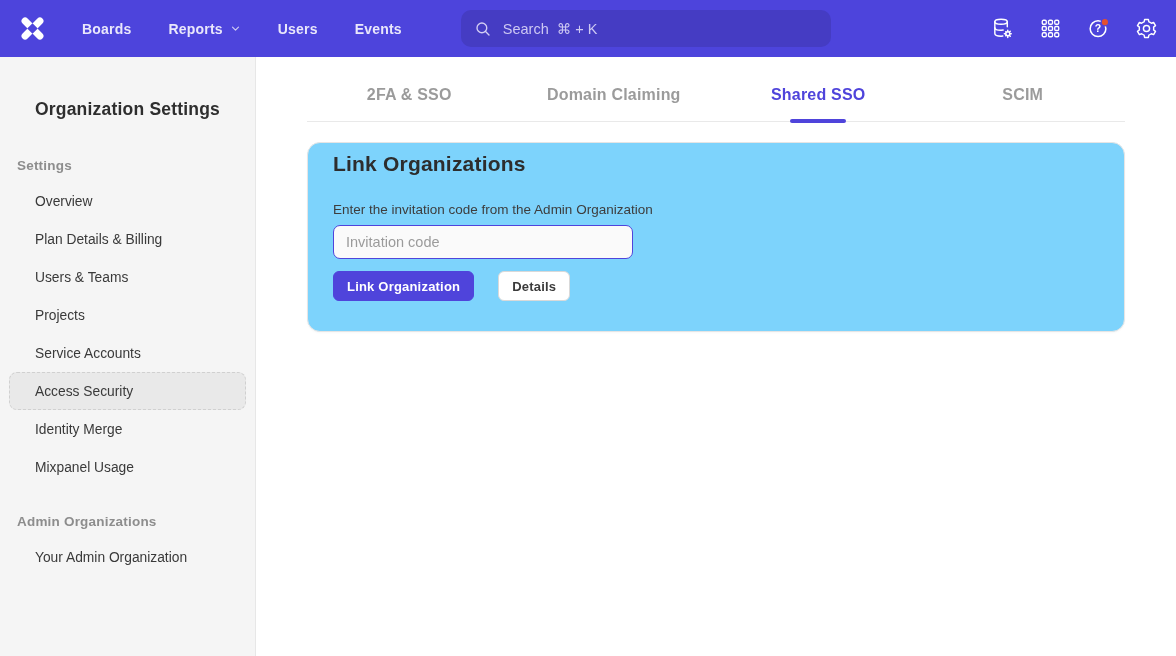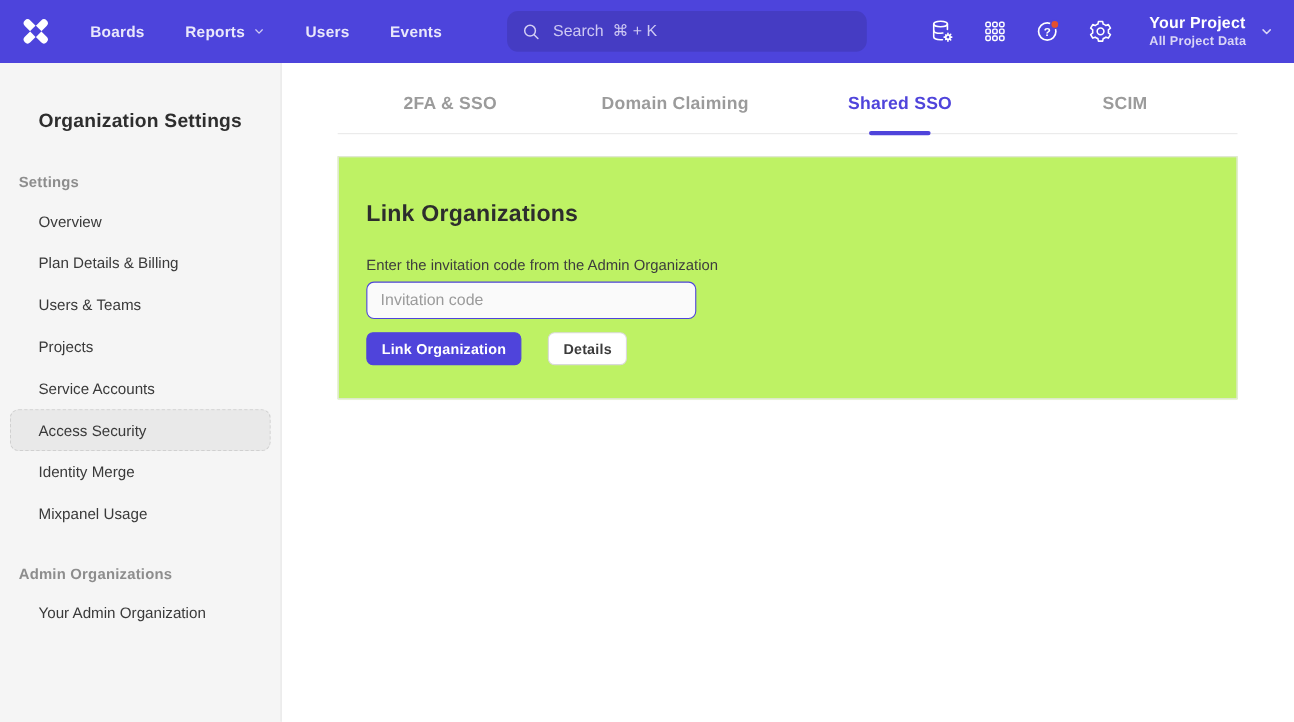--- a/index.html
+++ b/index.html
@@ -15,21 +15,21 @@
     background: var(--navbar-bg); display: flex; align-items: center;
     padding: 0 18px 0 16px; z-index: 10;
   }
   .logo { width: 32px; height: 32px; display: flex; align-items: center; justify-content: center; margin-right: 34px; cursor: pointer; }
   .logo svg { width: 27px; height: 27px; }
   .nav-items { display: flex; align-items: center; }
   .nav-item { color: #e9e7fb; font-size: 14px; font-weight: 600; letter-spacing: .2px; margin-right: 37px; display: flex; align-items: center; gap: 7px; cursor: pointer; white-space: nowrap; }
   .nav-chev { width: 11px; height: 11px; color: #cfcaf2; }
 
   .search {
-    width: 327px; height: 37px; background: var(--search-bg);
+    width: 370px; height: 37px; background: var(--search-bg);
     border-radius: 10px; display: flex; align-items: center;
     padding: 0 13px; margin-left: 22px; cursor: text;
   }
   .search svg { width: 18px; height: 18px; margin-right: 11px; flex: 0 0 auto; }
   .search input { background: transparent; border: none; outline: none; color: #efedfd; font-size: 14.5px; width: 100%; font-family: inherit; }
   .search input::placeholder { color: #cdc8f3; }
 
   .nav-right { margin-left: auto; display: flex; align-items: center; gap: 24px; }
   .icon-btn { width: 24px; height: 24px; background: none; border: none; display: flex; align-items: center; justify-content: center; cursor: pointer; padding: 0; }
   .icon-btn svg { width: 23px; height: 23px; }
@@ -58,22 +58,22 @@
   
   .main { margin-left: 256px; padding: 26px 51px 0 51px; }
   .page-title { font-size: 23px; font-weight: 700; color: #2c2c2c; letter-spacing: .2px; }
 
   .tabs { display: flex; margin-top: 33px; border-bottom: 1px solid #e9e9e9; }
   .tab { flex: 1; text-align: center; padding-bottom: 17px; position: relative; font-size: 16px; font-weight: 700; color: #9b9b9b; cursor: pointer; letter-spacing: .2px; }
   .tab.active { color: var(--accent); }
   .tab-underline { position: absolute; left: 50%; transform: translateX(-50%); bottom: -2px; width: 56px; height: 4px; border-radius: 2px; background: var(--accent); }
 
   .card {
-    margin-top: 20px; background: #bef264; border: 1px solid #e5e5e5;
-    border-radius: 0; padding: 40px 25px 30px 25px;
+    margin-top: 20px; background: #7dd3fc; border: 1px solid #e5e5e5;
+    border-radius: 13px; padding: 9px 25px 30px 25px;
     box-shadow: 0 1px 2px rgba(0,0,0,.03);
   }
   .card-title { font-size: 21px; font-weight: 700; color: #2d2d2d; letter-spacing: .2px; }
   .field-label { display: block; margin-top: 26px; font-size: 13.5px; color: #3d3d3d; }
   .invite-input {
     display: block; margin-top: 8px; width: 300px; height: 34px;
     border: 1px solid var(--accent); border-radius: 7px; background: #fafafa;
     padding: 0 12px; font-size: 14.5px; color: #333; outline: none; font-family: inherit;
   }
   .invite-input::placeholder { color: #9b9b9b; }
@@ -152,29 +152,20 @@
         <text x="11.5" y="16" text-anchor="middle" font-size="11" font-weight="bold" fill="#ffffff" font-family="Liberation Sans, sans-serif">?</text>
         <circle cx="18.7" cy="5.4" r="3.9" fill="var(--notification-dot)" stroke="var(--navbar-bg)" stroke-width="1.4"></circle>
       </svg>
     </button>
     <button class="icon-btn">
       <svg viewBox="0 0 24 24" fill="none" stroke="#ffffff" stroke-width="1.5" stroke-linejoin="round">
         <circle cx="12" cy="12" r="3.2"></circle>
         <path d="M19.4 13.5c.07-.5.1-1 .1-1.5s-.03-1-.1-1.5l2-1.5-2-3.4-2.3.9c-.8-.62-1.66-1.1-2.6-1.4L14 2.7h-4l-.5 2.4c-.94.3-1.8.78-2.6 1.4l-2.3-.9-2 3.4 2 1.5c-.07.5-.1 1-.1 1.5s.03 1 .1 1.5l-2 1.5 2 3.4 2.3-.9c.8.62 1.66 1.1 2.6 1.4l.5 2.4h4l.5-2.4c.94-.3 1.8-.78 2.6-1.4l2.3.9 2-3.4z"></path>
       </svg>
     </button>
-    <div class="project">
-      <div>
-        <div class="project-name">Your Project</div>
-        <div class="project-sub">All Project Data</div>
-      </div>
-      <svg class="project-chev" viewBox="0 0 24 24">
-        <path d="M6 9.5l6 6 6-6" fill="none" stroke="currentColor" stroke-width="2.6" stroke-linecap="round" stroke-linejoin="round"></path>
-      </svg>
-    </div>
   </div>
 </header>
 
 <aside class="sidebar">
   <h1 class="sidebar-title">Organization Settings</h1>
   <div id="sidebar-sections">
       <div class="section-label">Settings</div>
       <div class="item-list">
         <div class="side-item">
           <span>Overview</span>

